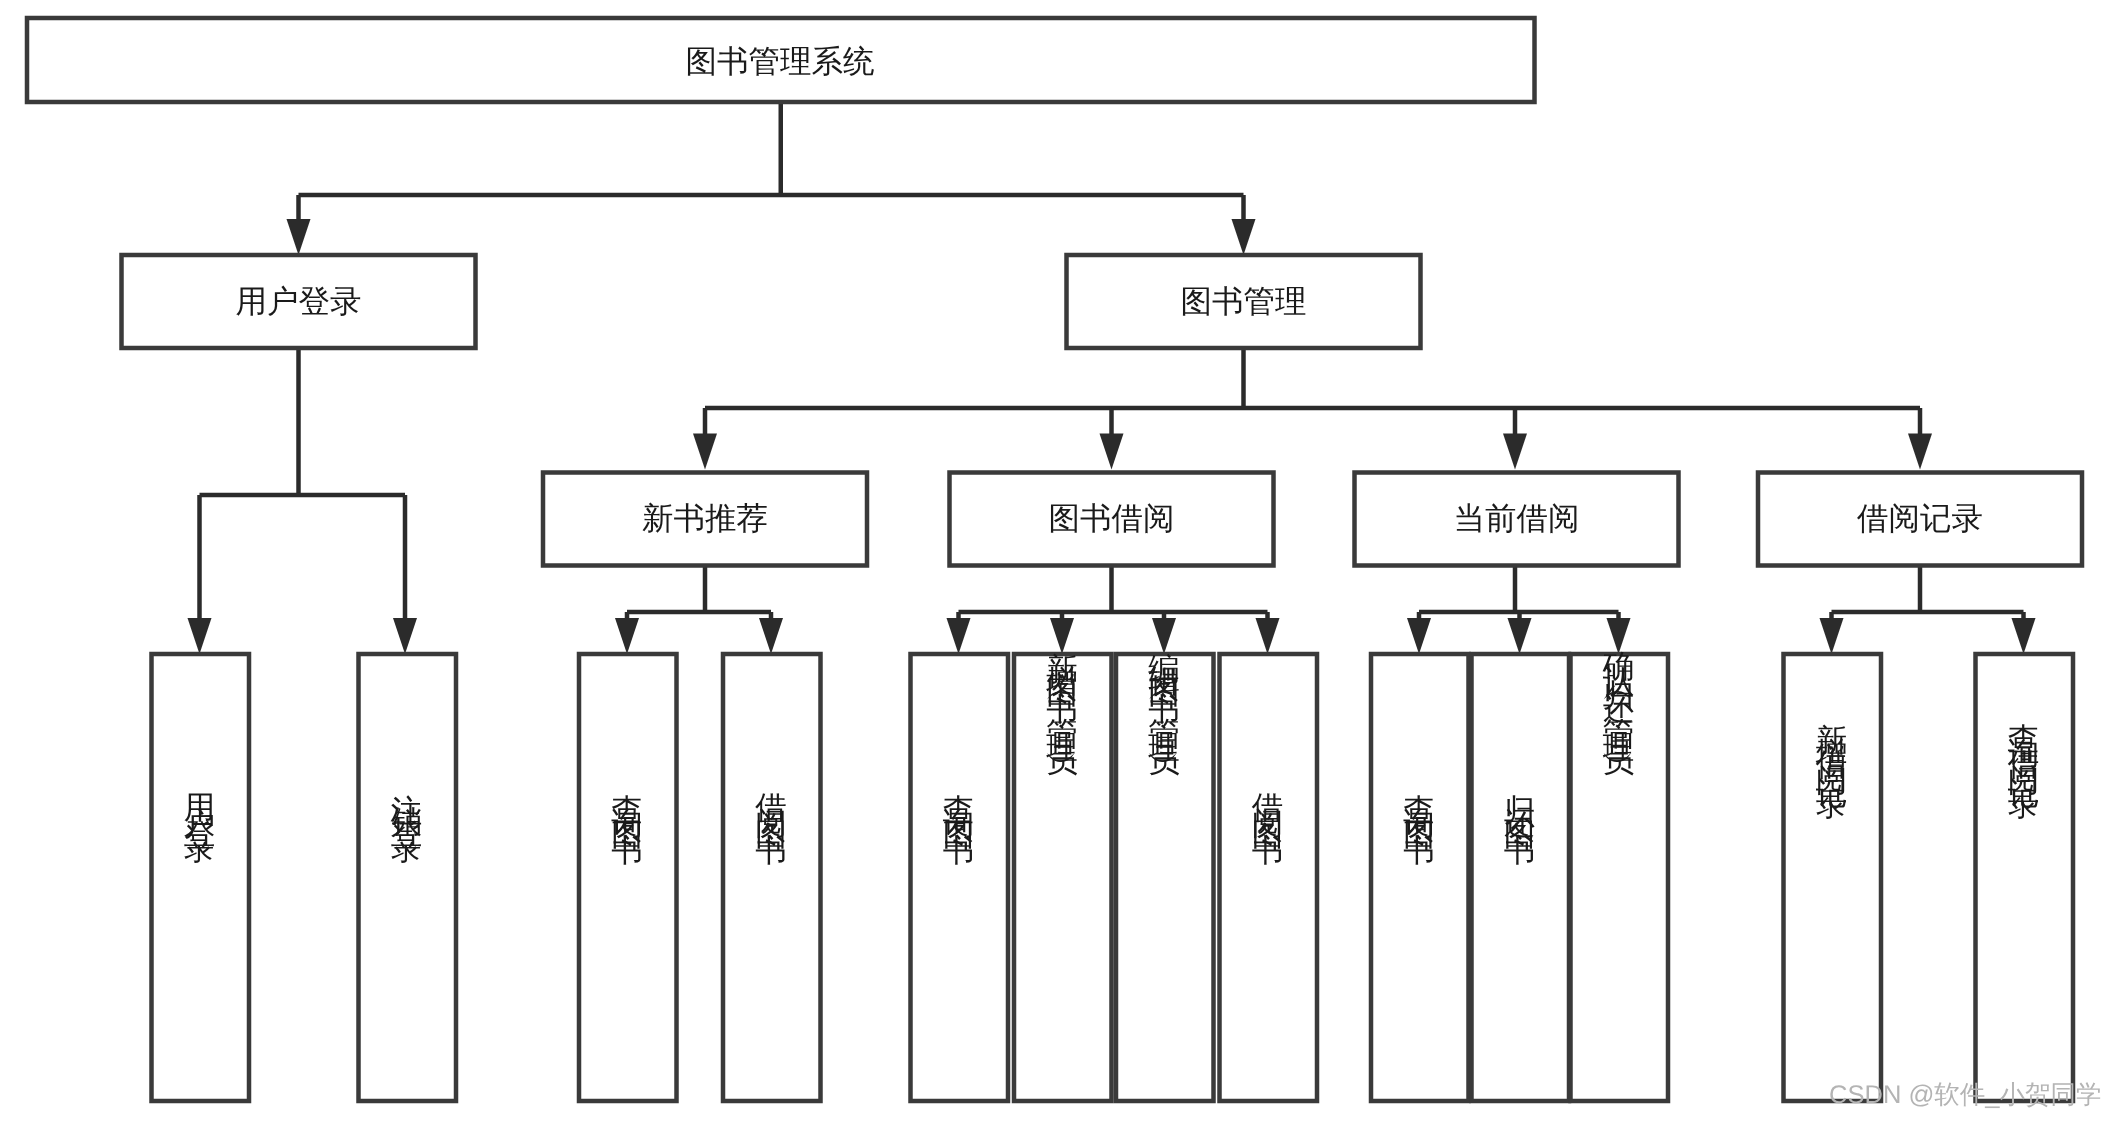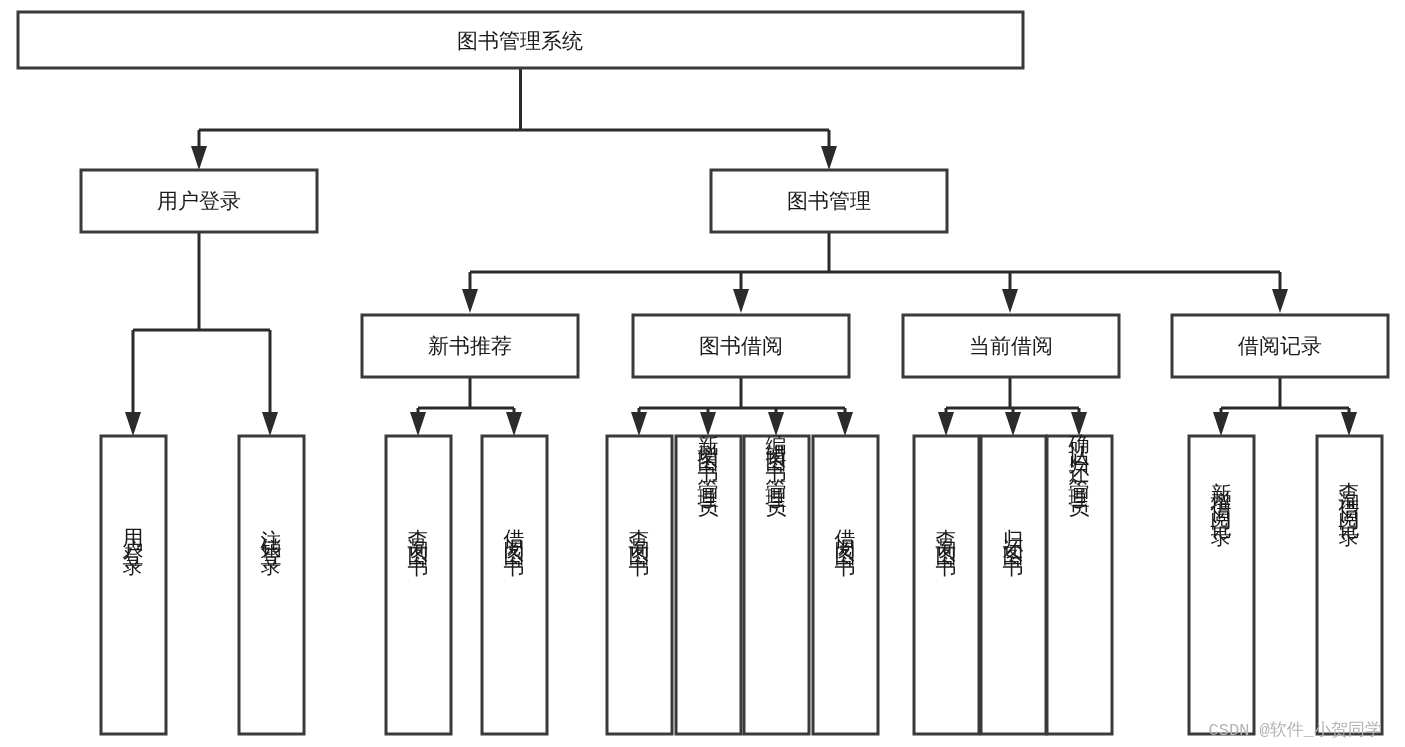--- a/index.html
+++ b/index.html
@@ -49,23 +49,23 @@
     stroke: #2b2b2b;
     stroke-width: 3;
     fill: none;
   }
   .edge-arrow {
     fill: #2b2b2b;
     stroke: none;
   }
   .watermark-text {
     position: absolute;
-    right: 23px;
+    right: 4px;
     bottom: 6px;
-    font-family: Liberation Mono, monospace;
+    font-family: Liberation Sans, sans-serif;
     font-size: 17px;
     color: #b4b4b4;
     white-space: nowrap;
     user-select: none;
   }
 </style>
 </head>
 <body>
 
 <div id="diagram-root">

